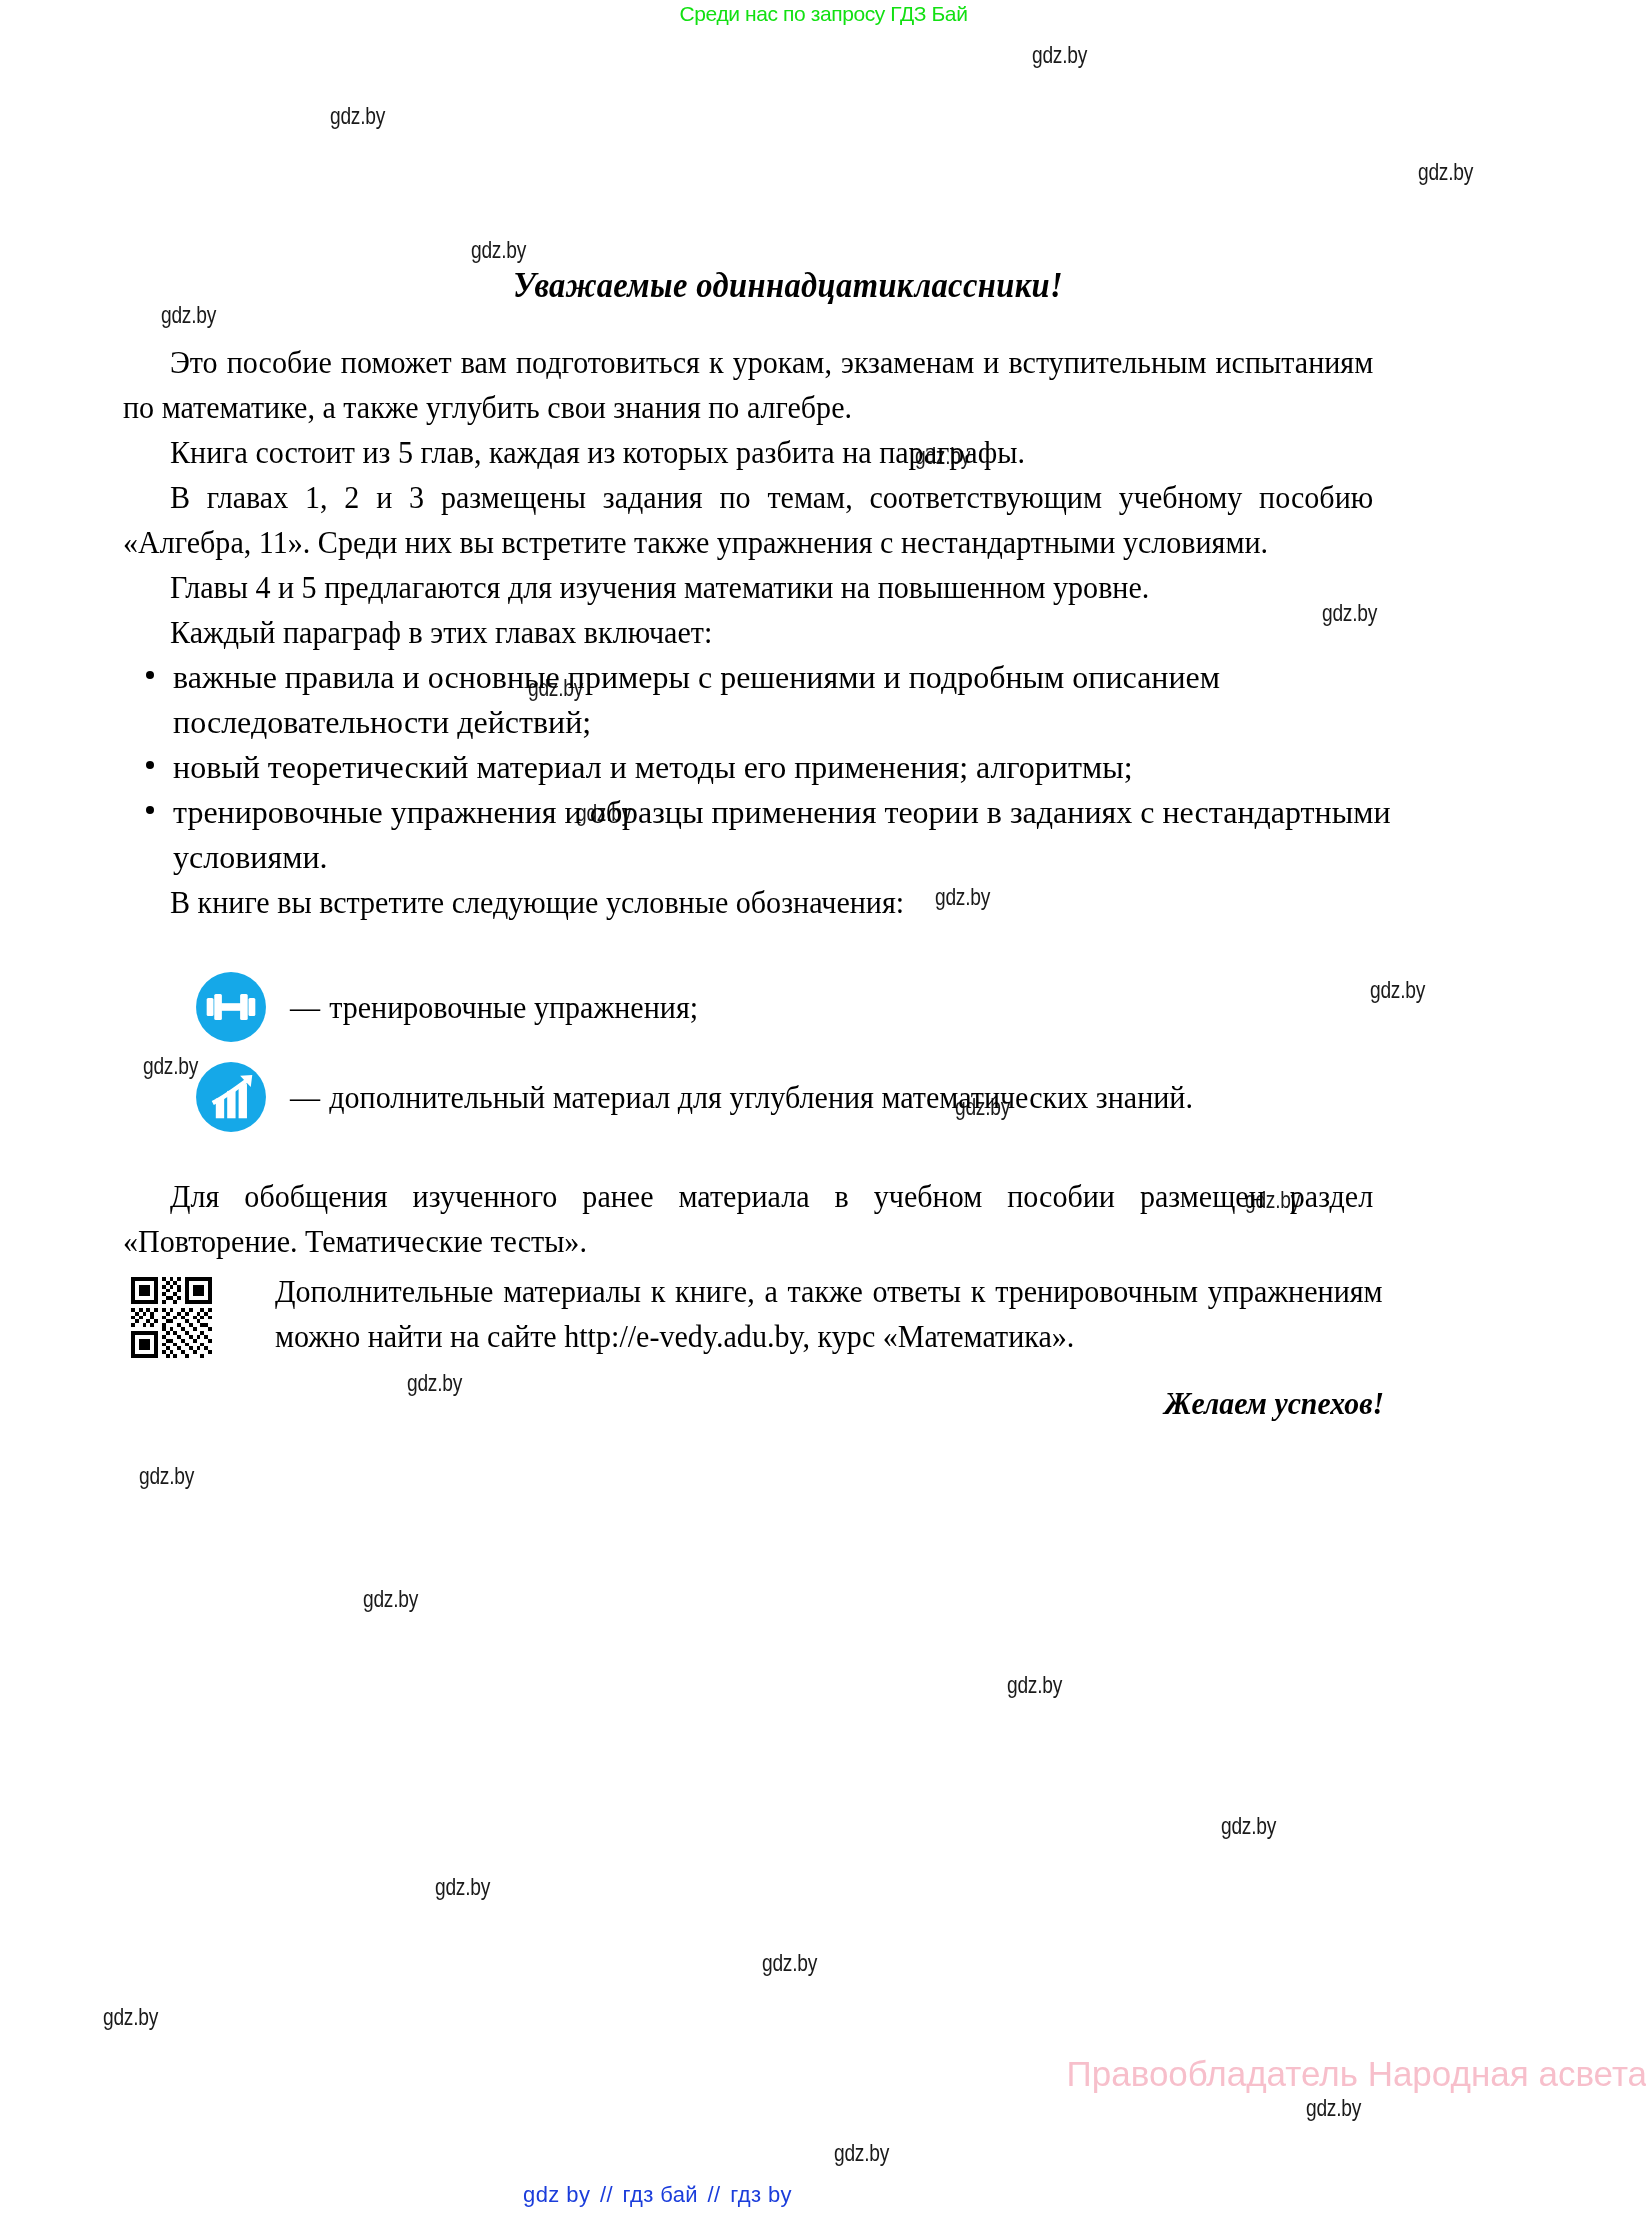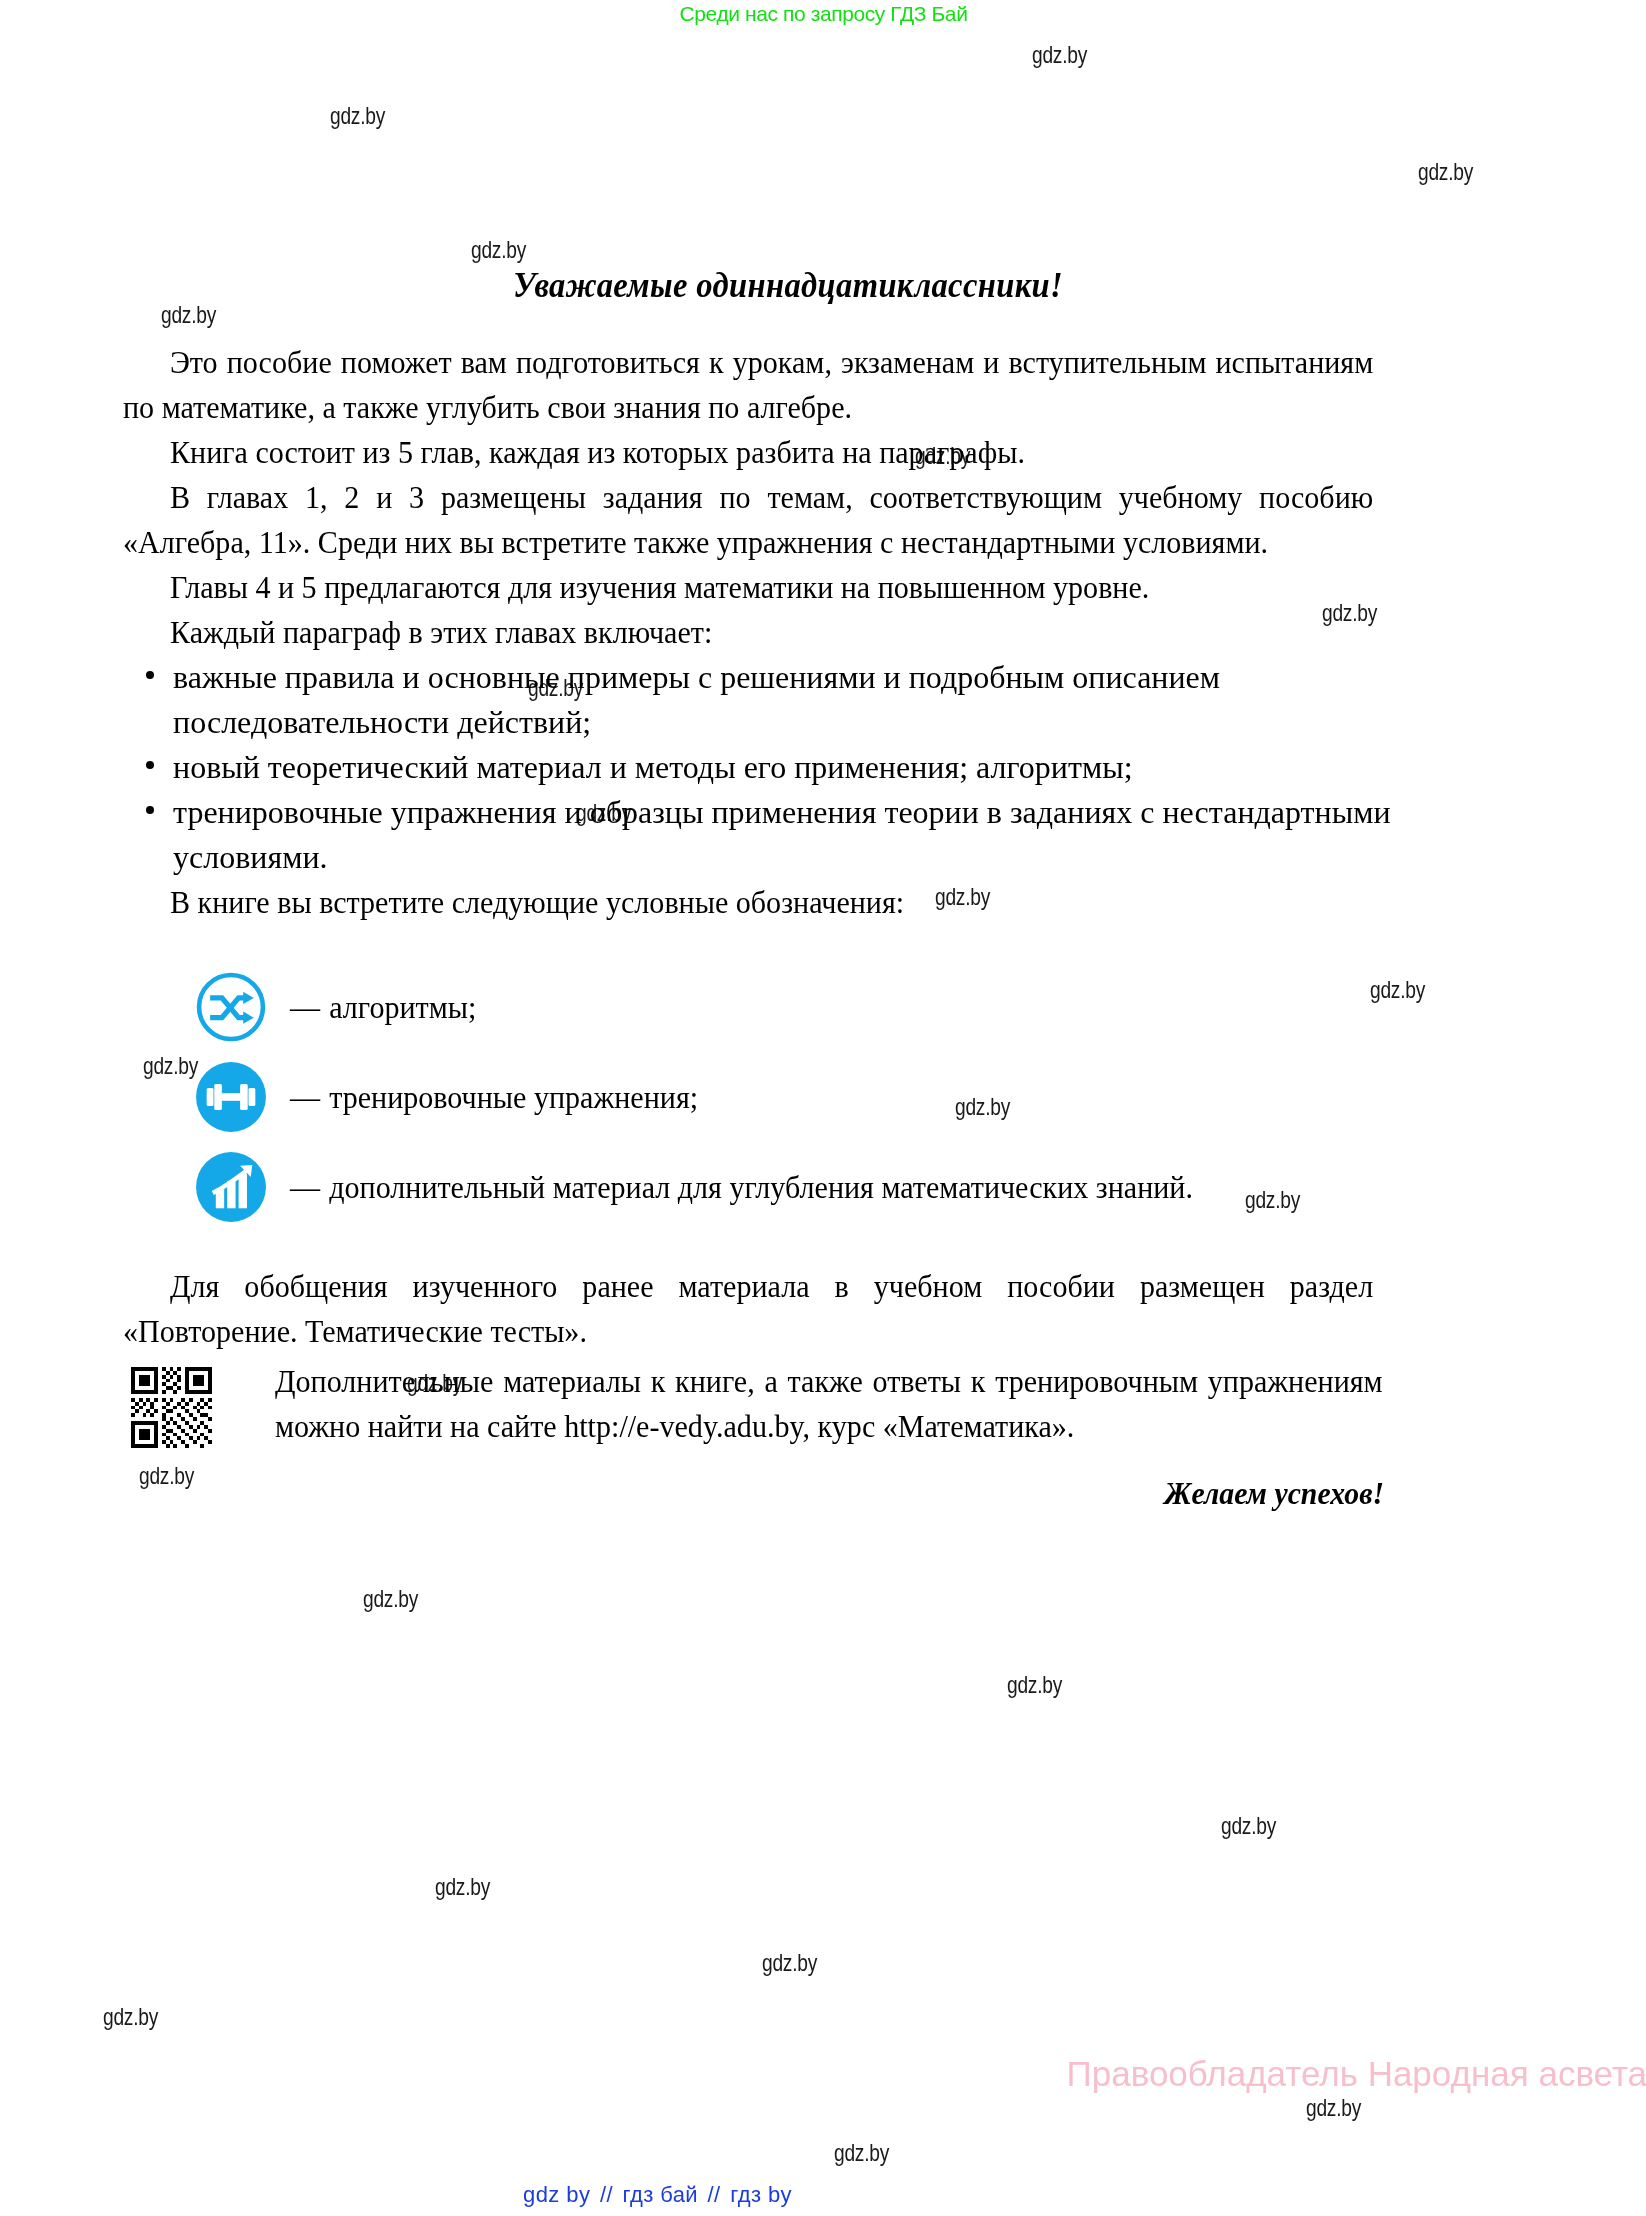--- a/index.html
+++ b/index.html
@@ -233,34 +233,20 @@
         <span class="dot"></span>
         <span class="bullet-text">тренировочные упражнения и образцы применения теории в заданиях с нестандартными условиями.</span>
       </li>
     </ul>
 
     <p class="body">В книге вы встретите следующие условные обозначения:</p>
 
     <div class="legend">
 
 
-      <div class="legend-row">
-        <div class="legend-icon">
-          <svg viewBox="0 0 100 100" width="76" height="76" aria-hidden="true">
-            <circle cx="50" cy="50" r="42" fill="none" stroke="#15a8e8" stroke-width="6"></circle>
-            <path d="M26 38 h12 l22 26 h8" stroke="#15a8e8" stroke-width="7" fill="none" stroke-linecap="square"></path>
-            <path d="M26 64 h12 l22 -26 h8" stroke="#15a8e8" stroke-width="7" fill="none" stroke-linecap="square"></path>
-            <polygon points="66,30 80,38 66,46" fill="#15a8e8"></polygon>
-            <polygon points="66,56 80,64 66,72" fill="#15a8e8"></polygon>
-          </svg>
-        </div>
-        <div class="legend-text">
-          <span class="dash">—</span><span>алгоритмы;</span>
-        </div>
-      </div>
 
 
       <div class="legend-row">
         <div class="legend-icon">
           <svg viewBox="0 0 100 100" width="76" height="76" aria-hidden="true">
             <circle cx="50" cy="50" r="46" fill="#15a8e8"></circle>
             <rect x="18" y="38" width="9" height="24" rx="2" fill="#ffffff"></rect>
             <rect x="28" y="33" width="10" height="34" rx="2" fill="#ffffff"></rect>
             <rect x="62" y="33" width="10" height="34" rx="2" fill="#ffffff"></rect>
             <rect x="73" y="38" width="9" height="24" rx="2" fill="#ffffff"></rect>

